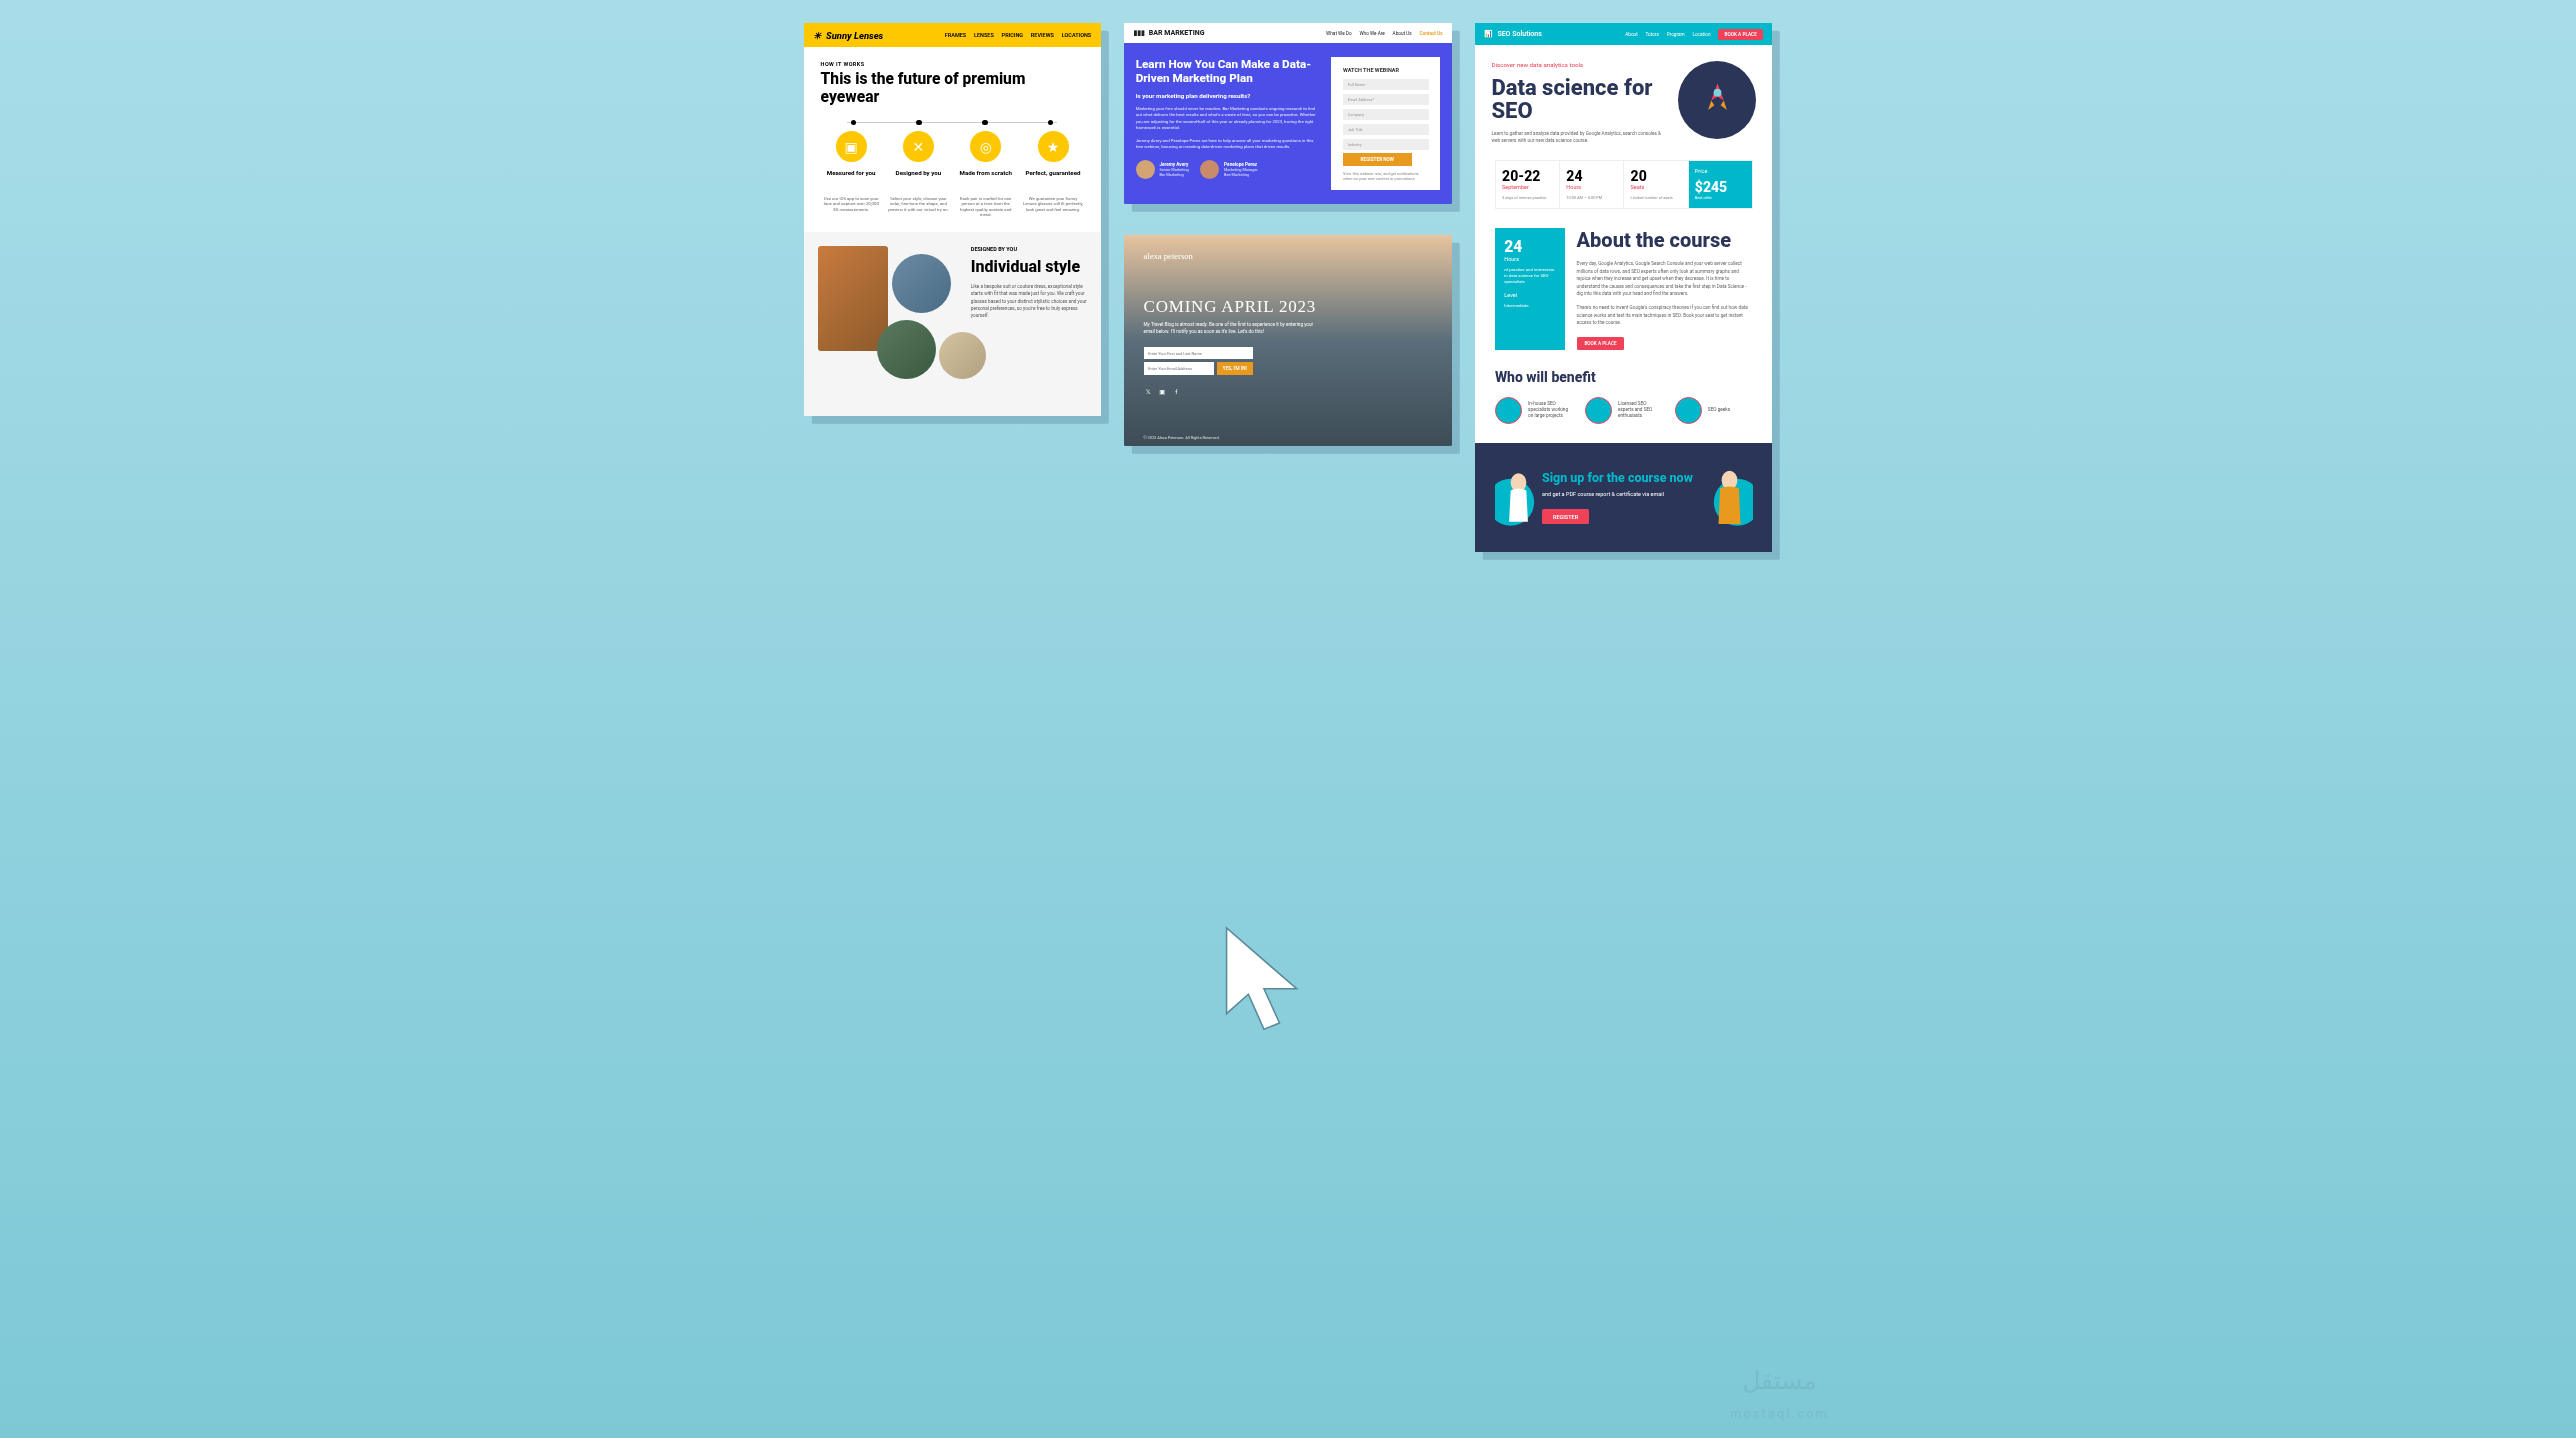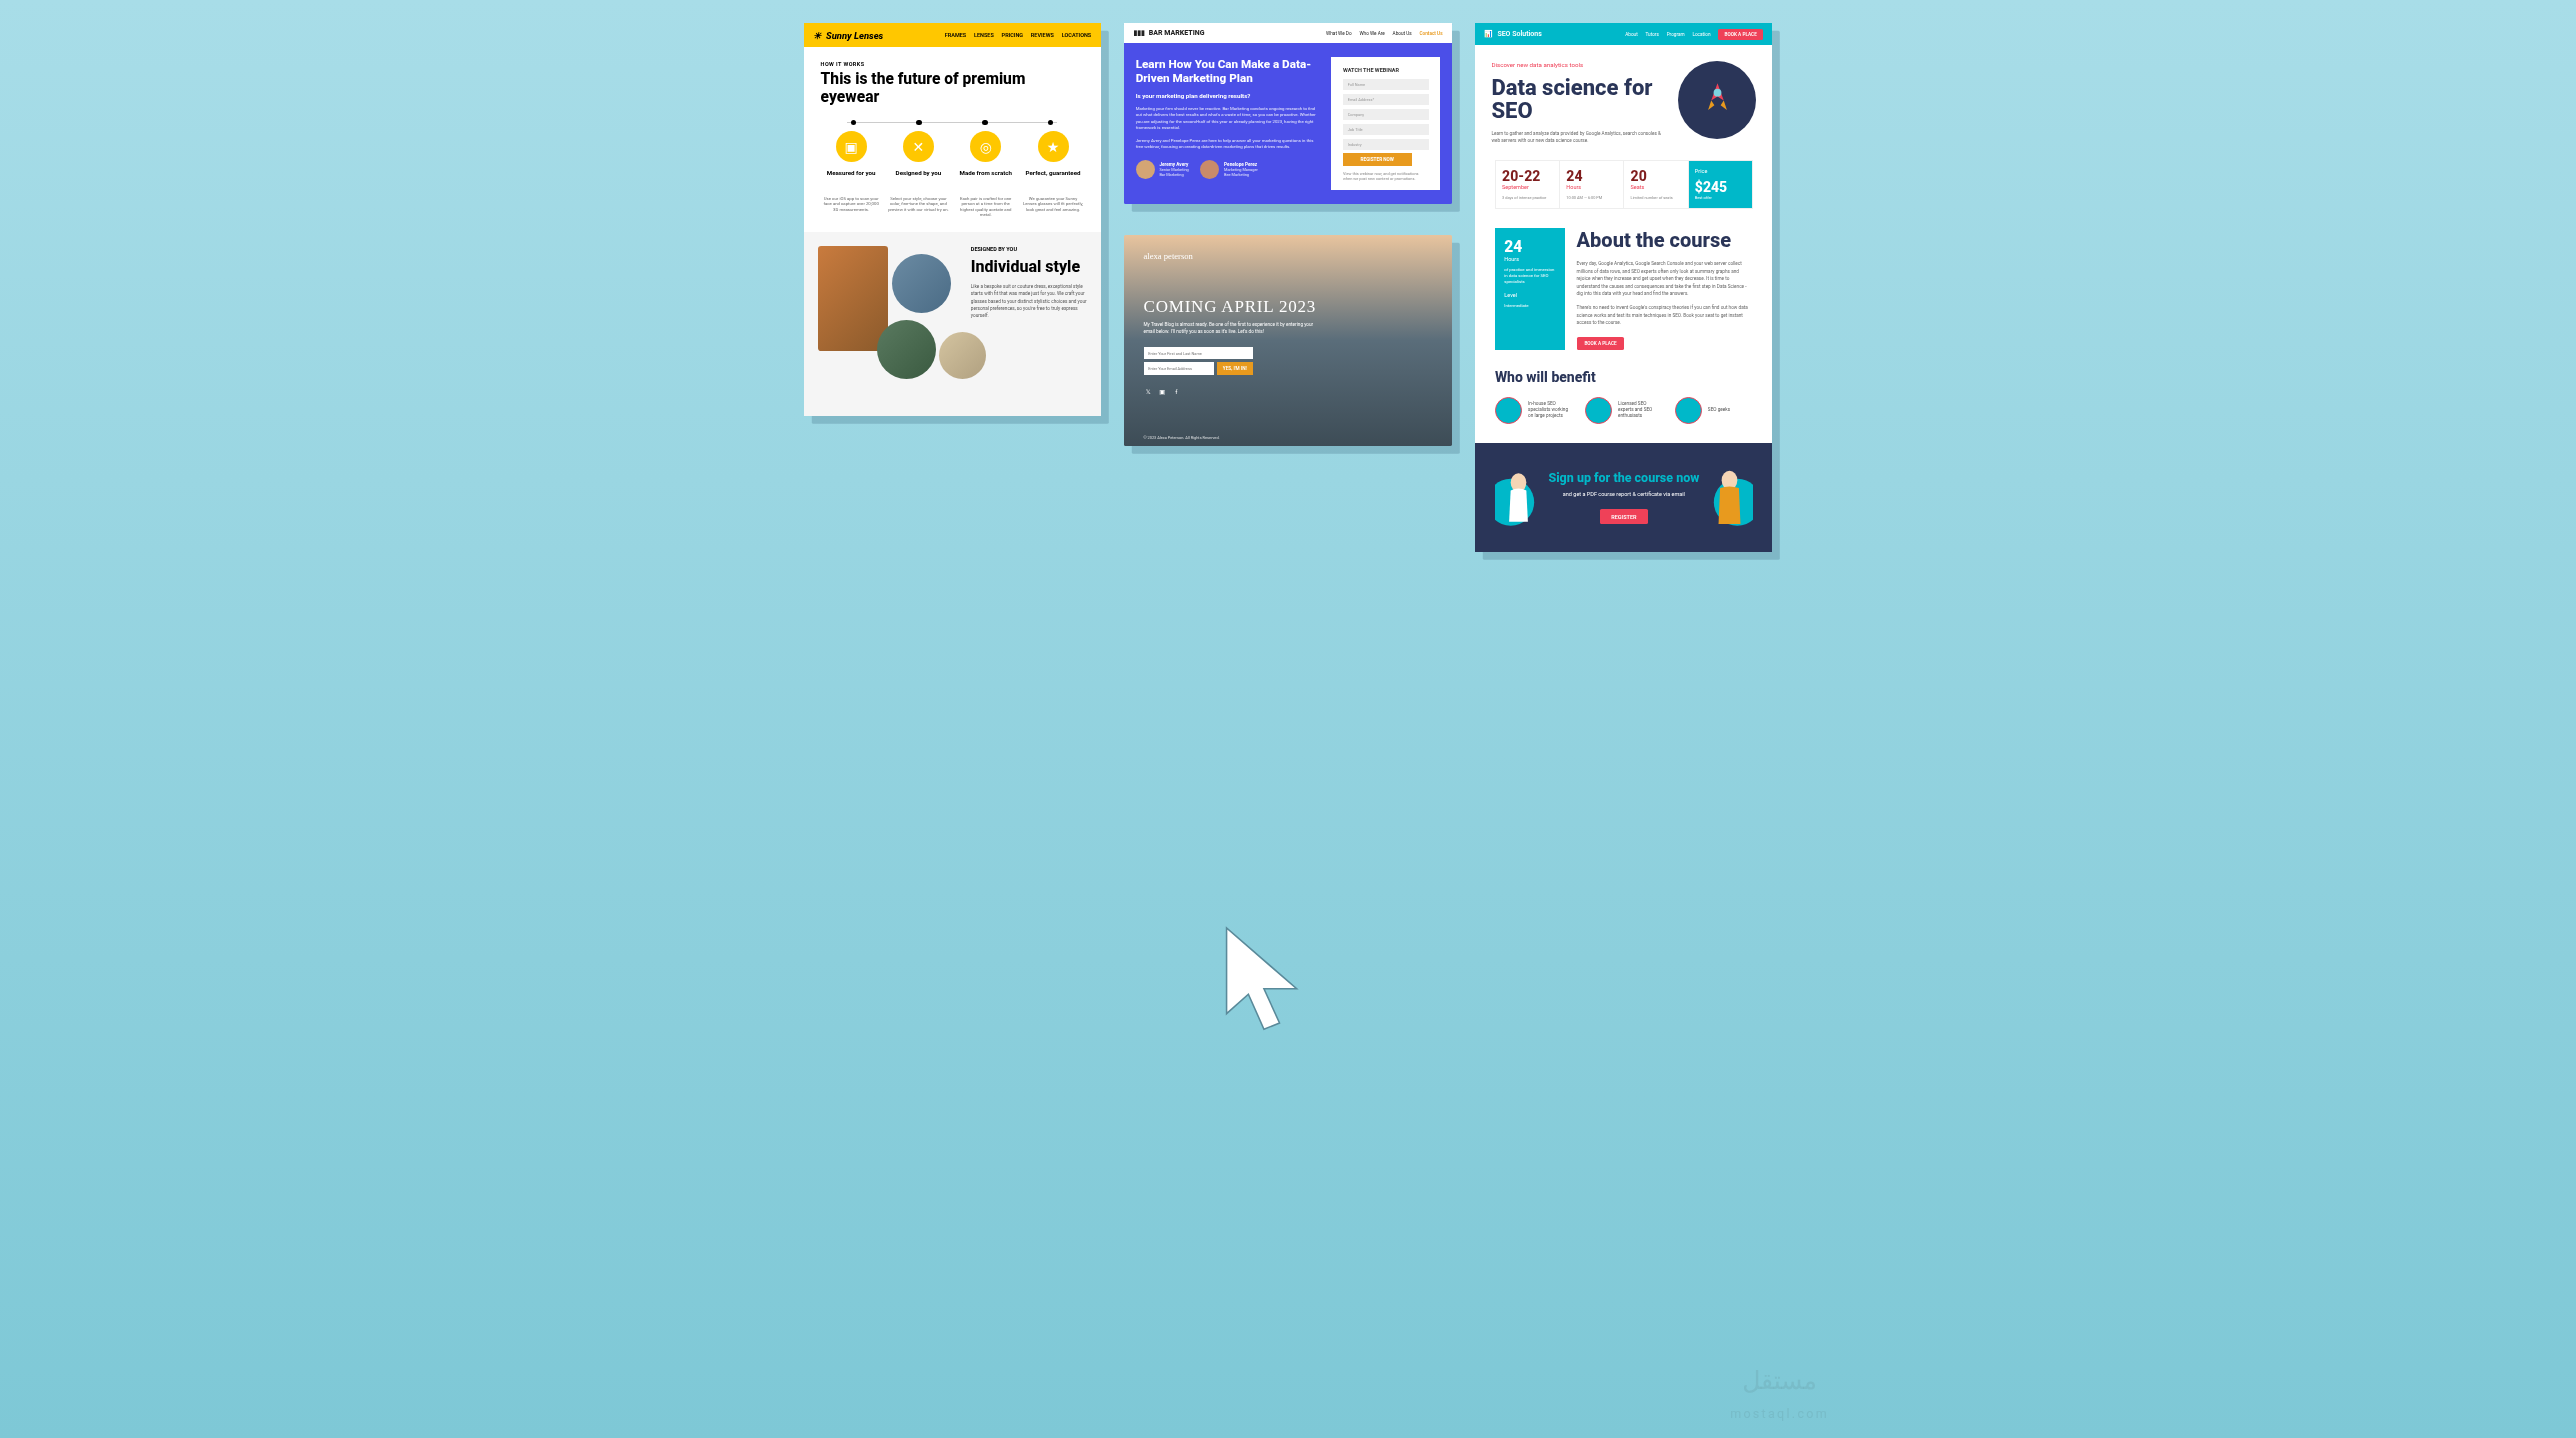--- a/index.html
+++ b/index.html
@@ -83,21 +83,21 @@
 .seo-book{background:#ef4158;padding:3.1px 6.2px;border-radius:1.6px;font-weight:600}
 .seo-hero{padding:16px;display:flex;gap:11.7px}
 .seo-hero-txt{flex:1}
 .seo-eye{color:#ef4158;font-size:6.2px;margin-bottom:6.2px}
 .seo-h1{font-size:22px;font-weight:800;color:#2a3558;line-height:1.05;margin-bottom:7.8px}
 .seo-p{font-size:4.7px;color:#666;line-height:1.5}
 .seo-rocket{width:78px;height:78px;border-radius:50%;background:#2a3558;display:flex;align-items:center;justify-content:center;position:relative}
 .seo-stats{margin:0 19.5px 19.5px;display:flex;border:0.8px solid #eee}
 .seo-stat{flex:1;padding:7.8px 6.2px;border-right:0.8px solid #eee}
 .seo-stat:last-child{background:#00b8c9;border:none;color:#fff}
-.seo-stat-v{font-size:14px;font-weight:800;color:#7f1d1d}
+.seo-stat-v{font-size:14px;font-weight:800;color:#000000}
 .seo-stat:last-child .seo-stat-v{color:#fff}
 .seo-stat-l{font-size:5.5px;color:#ef4158;margin-bottom:4.7px}
 .seo-stat:last-child .seo-stat-l{color:#fff}
 .seo-stat-d{font-size:3.9px;color:#888}
 .seo-stat:last-child .seo-stat-d{color:#fff}
 .seo-about{margin:0 19.5px 19.5px;display:flex;gap:11.7px}
 .seo-side{background:#00b8c9;color:#fff;padding:9.4px;width:70px}
 .seo-side-v{font-size:15.6px;font-weight:800}
 .seo-side-l{font-size:5.5px;margin-bottom:4.7px}
 .seo-side-d{font-size:4.3px;line-height:1.4;margin-bottom:7.8px}
@@ -105,21 +105,21 @@
 .seo-about-h{font-size:20px;font-weight:800;color:#2a3558;margin-bottom:7.8px}
 .seo-about-p{font-size:4.7px;color:#666;line-height:1.6;margin-bottom:6.2px}
 .seo-book2{background:#ef4158;color:#fff;font-size:4.7px;padding:3.9px 7.8px;display:inline-block;font-weight:600;border-radius:1.6px}
 .seo-ben{padding:0 19.5px 19.5px}
 .seo-ben-h{font-size:14px;font-weight:800;color:#2a3558;margin-bottom:11.7px}
 .seo-ben-row{display:flex;gap:11.7px}
 .seo-ben-item{display:flex;align-items:center;gap:6.2px;flex:1}
 .seo-ben-ic{width:27px;height:27px;border-radius:50%;background:#00b8c9;border:1.6px solid #ef4158;flex-shrink:0}
 .seo-ben-t{font-size:4.7px;color:#555;line-height:1.3}
 .seo-cta{background:#2a3558;padding:19.5px;display:flex;align-items:center;justify-content:space-between;position:relative}
-.seo-cta-txt{text-align:center;flex:1;color:#fff}
+.seo-cta-txt{text-align:left;flex:1;color:#fff}
 .seo-cta-h{font-size:12.5px;font-weight:800;color:#00b8c9;line-height:1.1;margin-bottom:6.2px}
 .seo-cta-p{font-size:5.5px;margin-bottom:9.4px}
 .seo-reg{background:#ef4158;color:#fff;font-size:5.5px;padding:4.7px 11px;border-radius:1.6px;display:inline-block;font-weight:600}
 .seo-person{width:47px;height:70px}
 
 
 .cursor{position:absolute;left:47%;top:64%;pointer-events:none}
 
 
 .wm{position:absolute;right:29%;bottom:1%;color:rgba(100,150,160,.25);font-size:25px;text-align:center;font-family:Arial}

